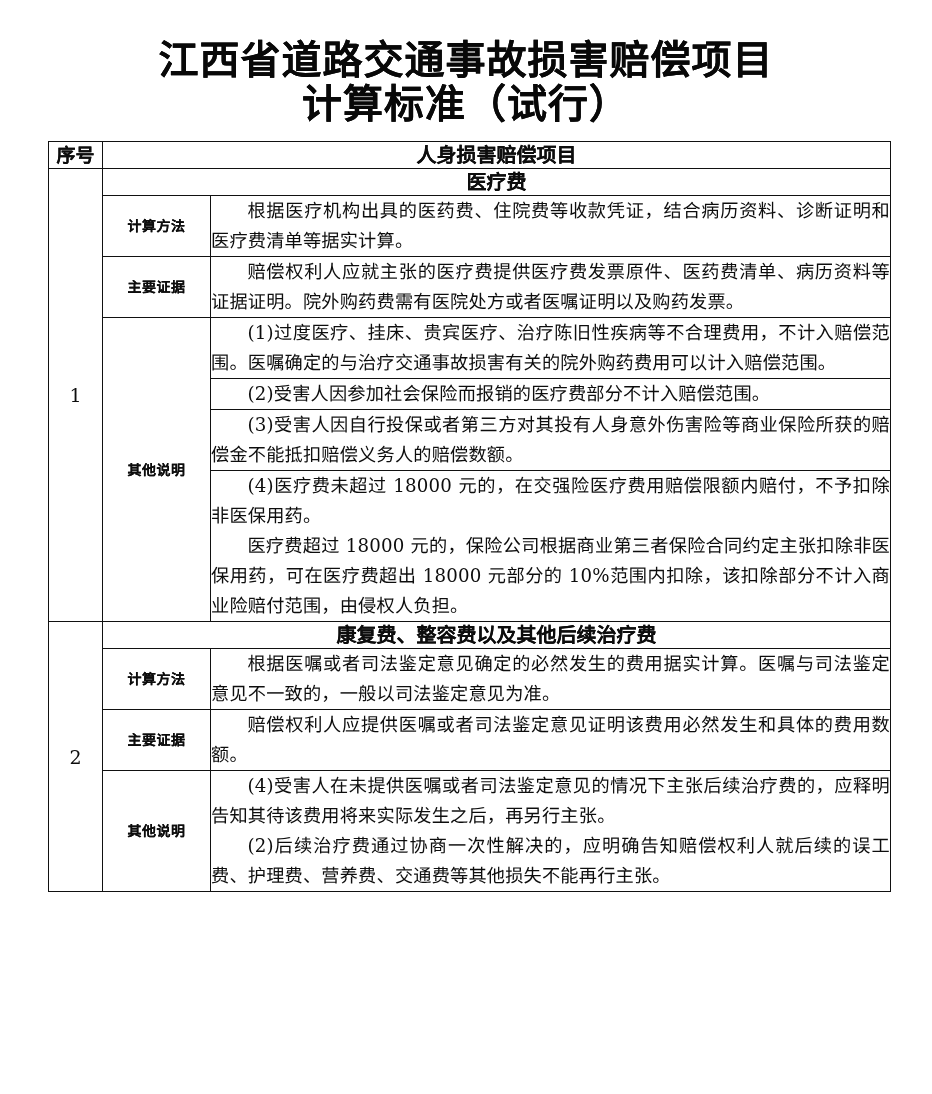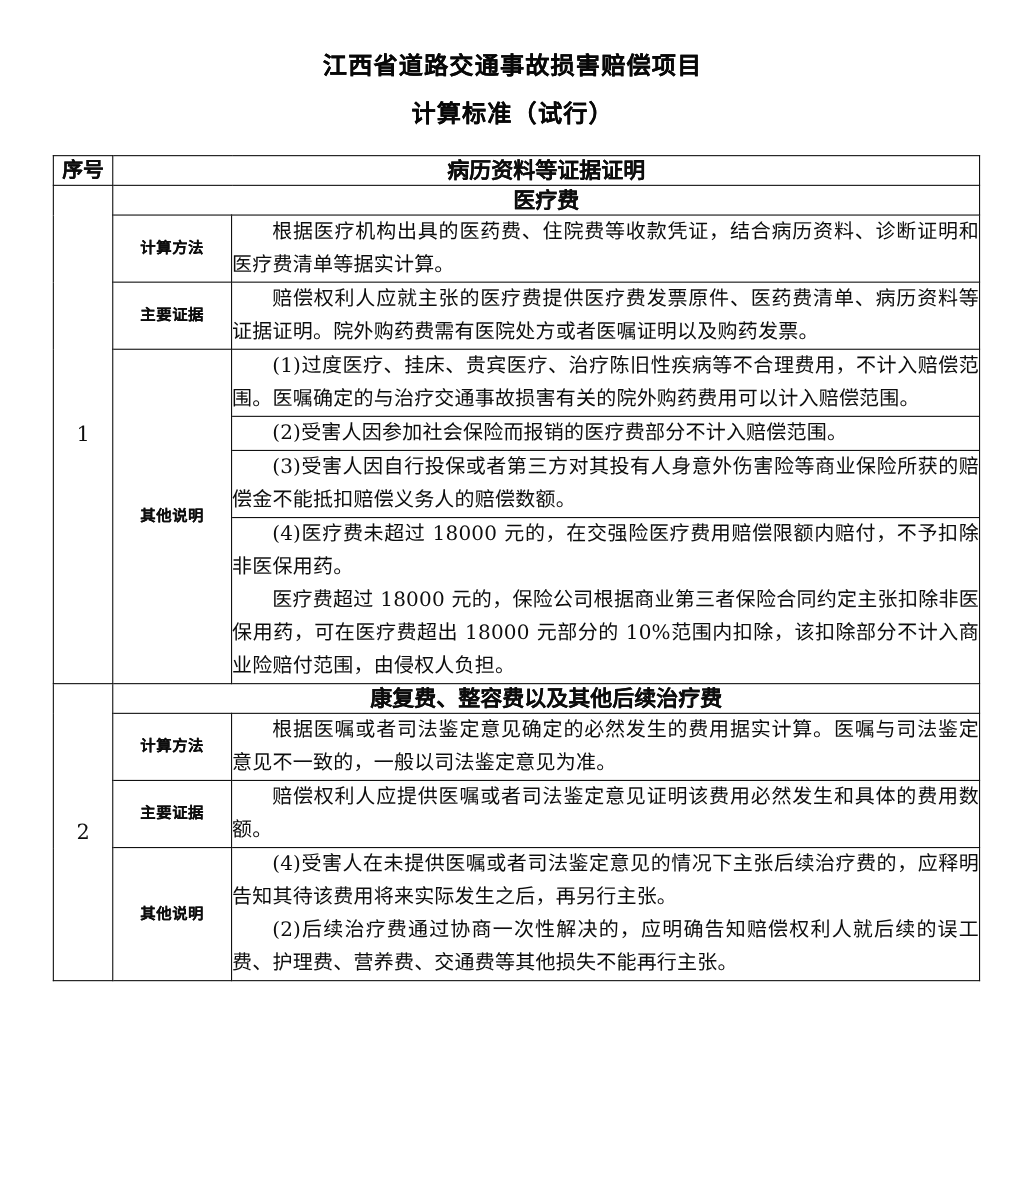--- a/index.html
+++ b/index.html
@@ -23,21 +23,21 @@
     position: relative;
     background: #ffffff;
     padding: 0;
   }
 
   
   .doc-title {
     text-align: center;
     font-family: "DejaVu Serif", "Liberation Serif", serif;
     font-weight: 700;
-    font-size: 22px;
+    font-size: 40px;
     line-height: 44px;
     letter-spacing: 1px;
     color: #080808;
     padding-top: 38px;
     padding-bottom: 8px;
     text-shadow: 0 0 0.6px #080808;
   }
   .doc-title .tline { display: block; }
 
   
@@ -142,21 +142,21 @@
     <table class="std">
       <colgroup>
         <col class="c-no">
           <col class="c-label">
           <col class="c-body">
       </colgroup>
       <tbody>
 
         <tr>
           <td class="hdr-no">序号</td>
-          <td class="hdr-main" colspan="2">病历资料等证据证明</td>
+          <td class="hdr-main" colspan="2">人身损害赔偿项目</td>
         </tr>
 
         <tr>
           <td class="rownum" rowspan="4">1</td>
           <td class="sec-title" colspan="2">医疗费</td>
         </tr>
 
         <tr>
           <td class="lbl">计算方法</td>
           <td class="body-text">

